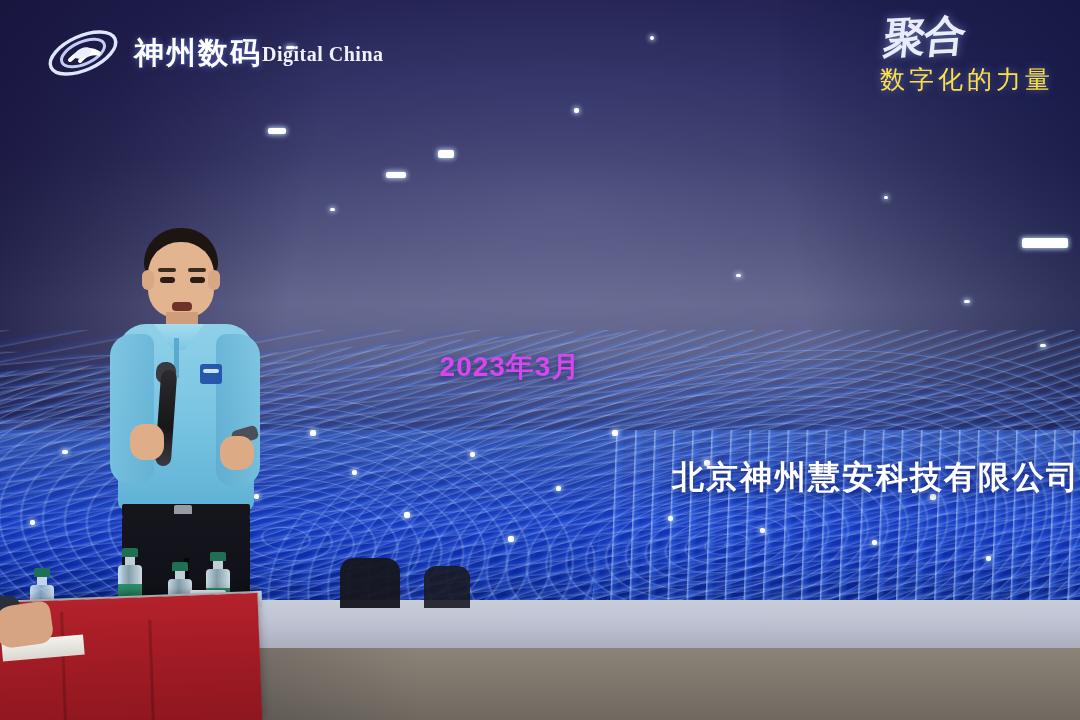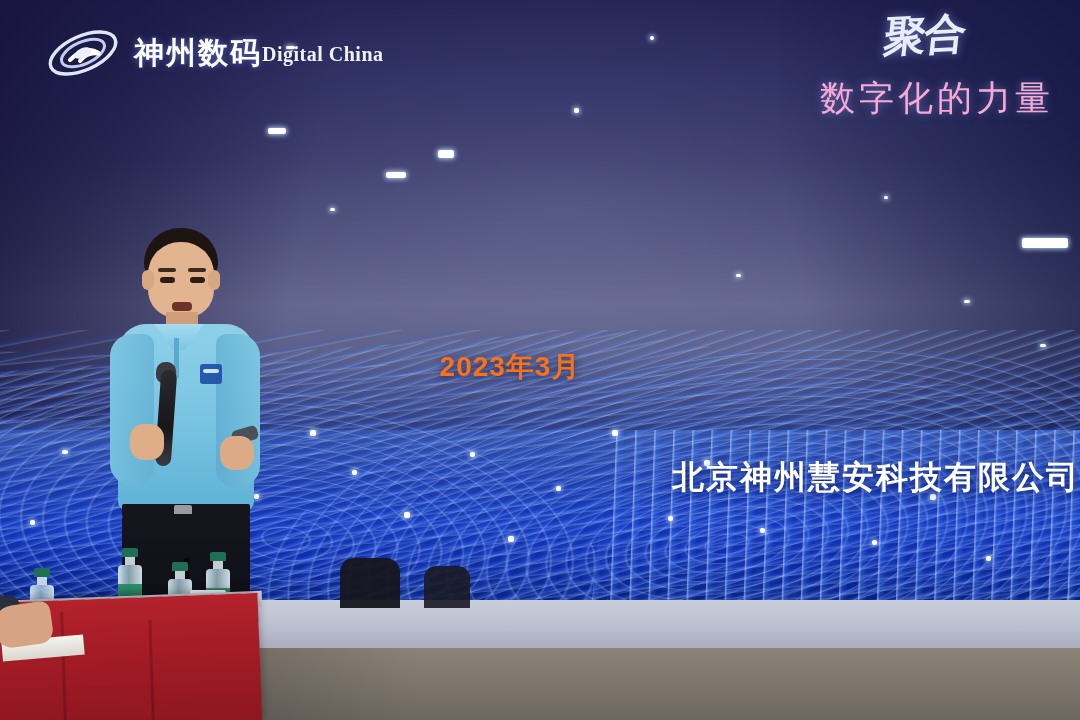--- a/index.html
+++ b/index.html
@@ -134,32 +134,32 @@
          text-shadow:0 0 6px rgba(120,150,255,.6);}
   .dc-en{font-size:20px;font-weight:bold;color:#eef2ff;letter-spacing:.5px;margin-top:6px;
          font-family:"Liberation Serif","DejaVu Serif",serif;}
 
   .logo-ev{position:absolute;right:26px;top:18px;text-align:right;}
   .ev-cal{font-size:42px;font-weight:bold;color:#e9edfb;line-height:.92;
      font-family:"DejaVu Serif","Liberation Serif",serif;
      transform:skewX(-9deg) rotate(-3deg);
      text-shadow:0 0 10px rgba(160,180,255,.55);
      letter-spacing:-2px;margin-right:90px;}
-  .ev-sub{font-size:35px;color:#f9a8d4;letter-spacing:4px;margin-top:18px;
+  .ev-sub{font-size:25px;color:#fde047;letter-spacing:4px;margin-top:6px;
      text-shadow:0 0 8px rgba(150,175,255,.5);}
 
   
   .slide-title{
     position:absolute;left:0;top:178px;width:1080px;text-align:center;
     font-size:52px;font-weight:bold;color:#ffffff;letter-spacing:2px;
     text-shadow:0 2px 10px rgba(20,30,90,.85), 0 0 22px rgba(180,200,255,.35);
   }
   .slide-date{
     position:absolute;left:0;top:348px;width:1020px;text-align:center;
-    font-size:28px;font-weight:bold;color:#f97316;letter-spacing:1px;
+    font-size:28px;font-weight:bold;color:#d946ef;letter-spacing:1px;
     text-shadow:0 2px 8px rgba(20,30,90,.8);
   }
   .slide-org{
     position:absolute;left:0;top:456px;width:1080px;text-align:right;
     font-size:32px;font-weight:bold;color:#ffffff;letter-spacing:2px;
     text-shadow:0 2px 9px rgba(10,25,110,.85);
   }
 
   
   .speaker{position:absolute;left:96px;top:228px;width:196px;height:392px;}

